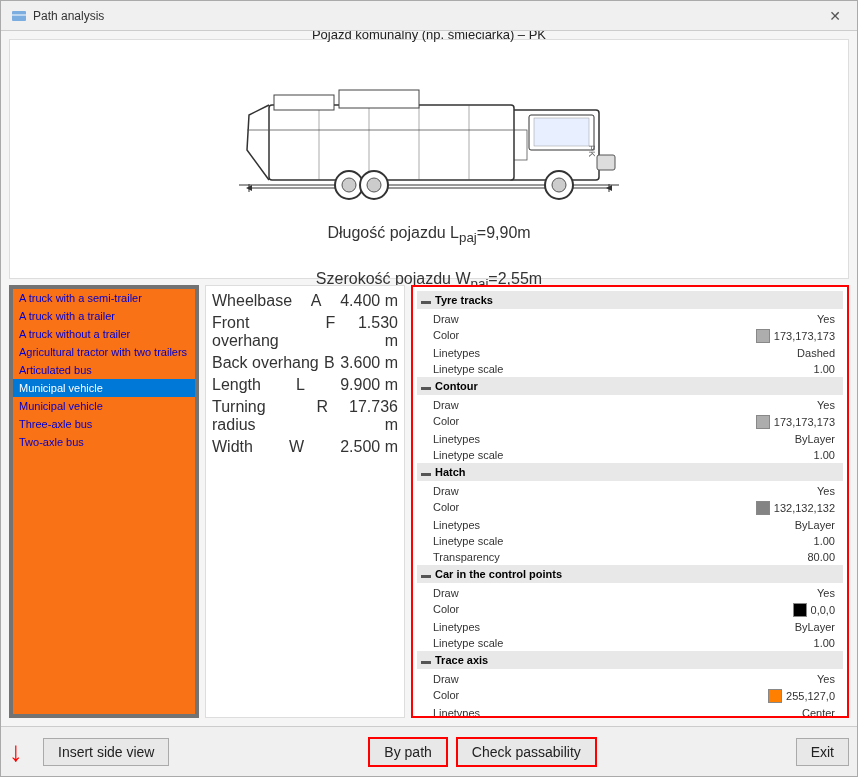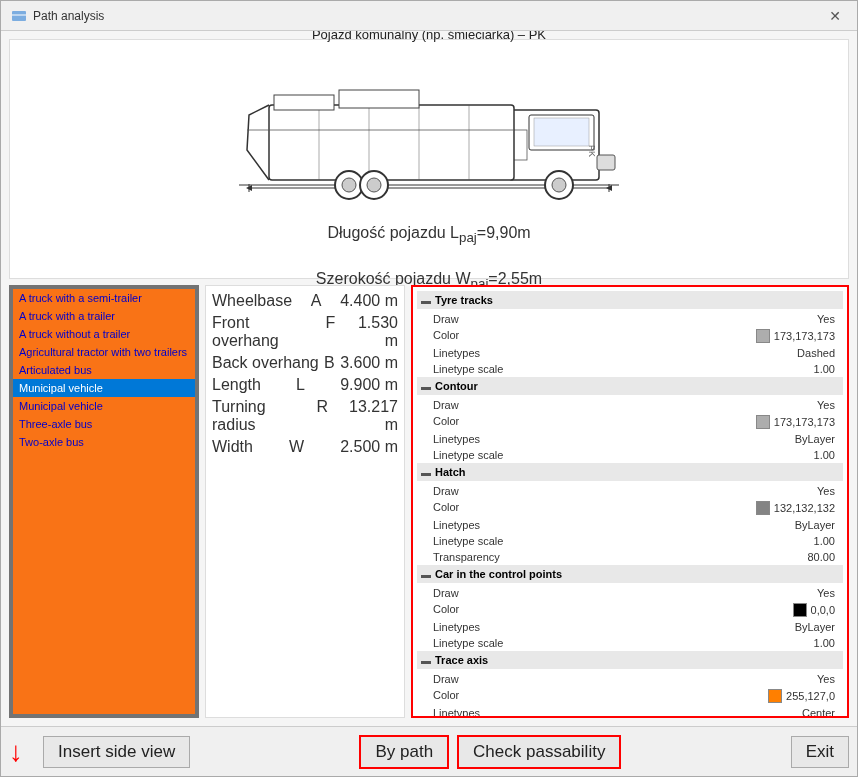--- a/index.html
+++ b/index.html
@@ -184,21 +184,21 @@
       flex-direction: column;
       align-items: center;
     }
     .arrow-icon {
       color: red;
       font-size: 28px;
       line-height: 1;
     }
     .btn {
       padding: 5px 14px;
-      font-size: 17px;
+      font-size: 14px;
       background: #e8e8e8;
       border: 1px solid #aaa;
       cursor: pointer;
       color: #222;
     }
     .btn-outlined {
       border: 2px solid red;
     }
     .footer-center {
       display: flex;
@@ -321,21 +321,21 @@
                    <span class="spec-value">3.600 m</span>
           </div>
           <div class="spec-row">
             <span class="spec-label">Length</span>
                    <span class="spec-letter">L</span>
                    <span class="spec-value">9.900 m</span>
           </div>
           <div class="spec-row">
             <span class="spec-label">Turning radius</span>
                    <span class="spec-letter">R</span>
-                   <span class="spec-value">13.217 m</span>
+                   <span class="spec-value">17.736 m</span>
           </div>
           <div class="spec-row">
             <span class="spec-label">Width</span>
                    <span class="spec-letter">W</span>
                    <span class="spec-value">2.500 m</span>
           </div>
         </div>
 
       <div class="properties-panel">
       <div class="prop-section-header">

